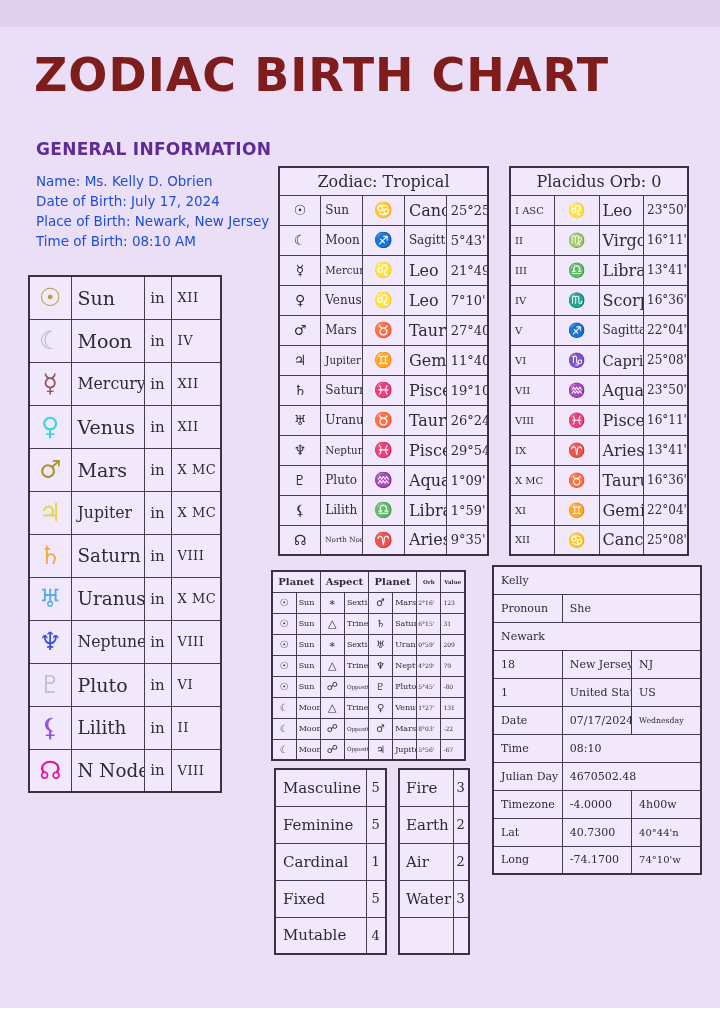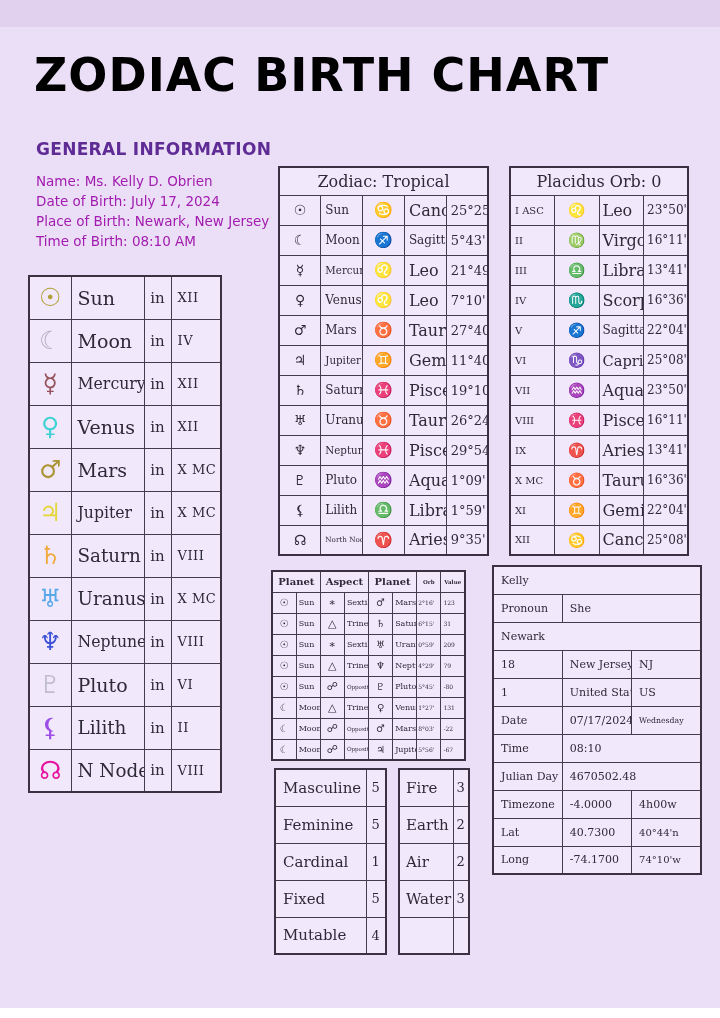--- a/index.html
+++ b/index.html
@@ -1,22 +1,22 @@
 <!DOCTYPE html>
 <html><head>
 <meta charset="utf-8">
 <style>
   *{margin:0;padding:0;box-sizing:border-box}
   html,body{width:720px;height:1018px}
   body{position:relative;background:#ffffff;font-family:"DejaVu Sans",sans-serif;overflow:hidden}
   .page{position:absolute;left:0;top:0;width:720px;height:1008px;background:#ebdef7}
   .top-band{position:absolute;left:0;top:0;width:100%;height:27px;background:#e1d0ee}
-  .title{position:absolute;left:34px;top:48px;font-size:46px;font-weight:800;letter-spacing:1px;color:#000000;font-family:"DejaVu Sans",sans-serif}
+  .title{position:absolute;left:34px;top:48px;font-size:46px;font-weight:800;letter-spacing:1px;color:#7f1d1d;font-family:"DejaVu Sans",sans-serif}
   .section{position:absolute;left:36px;top:139px;font-size:17px;font-weight:800;color:#5f2b95;letter-spacing:.3px}
-  .info{position:absolute;left:36px;top:171px;font-size:13.5px;line-height:20px;color:#a21caf}
+  .info{position:absolute;left:36px;top:171px;font-size:13.5px;line-height:20px;color:#1d4ed8}
   table{position:absolute;border-collapse:collapse;table-layout:fixed;background:#f2e8fb;color:#2e2a38;font-family:"DejaVu Serif",serif}
   td,th{border:1.5px solid #453c50;overflow:hidden;white-space:nowrap;vertical-align:middle;font-weight:normal}
   table{border:2.5px solid #3a3242}
   
   #phT{left:28px;top:275px;width:192px}
   #phT td{height:43px}
   #phT .g{width:42px;text-align:center;font-size:25px;line-height:1}
   #phT .n{width:73px;padding-left:6px;font-size:19px}
   #phT .i{width:27px;font-size:15px;text-align:center}
   #phT .h{width:50px;padding-left:6px;font-size:13px;letter-spacing:.5px}

